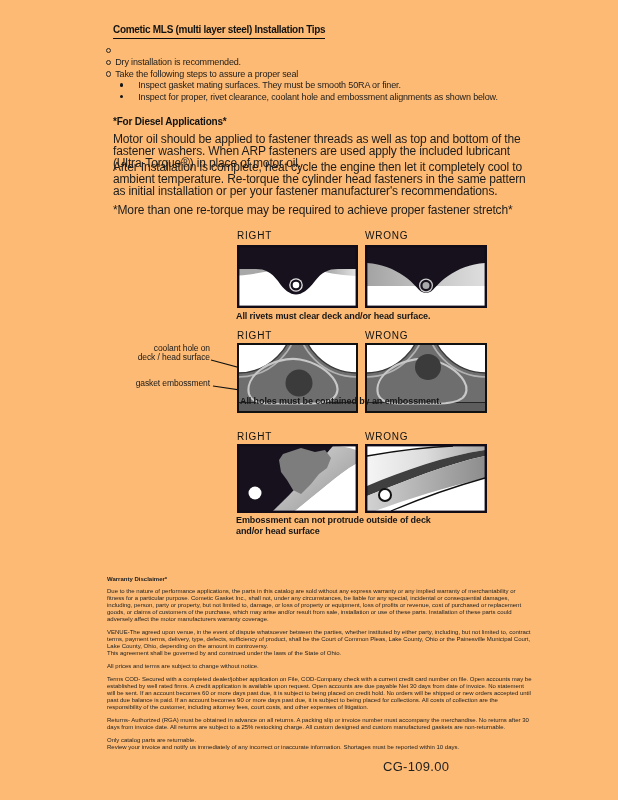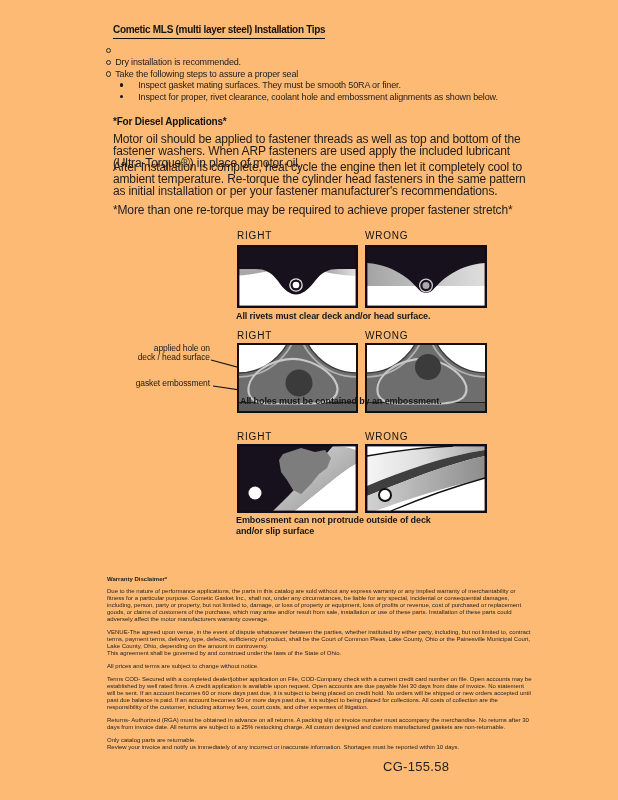--- a/index.html
+++ b/index.html
@@ -104,21 +104,21 @@
       <rect x="1.2" y="1.2" width="119.6" height="60.6" fill="none" stroke="#120b18" stroke-width="2.4"></rect>
     </svg>
   </div>
 
   <div class="abs caption" style="left:236px;top:311px;">All rivets must clear deck and/or head surface.</div>
 
   <div class="abs figlabel" style="left:237px;top:330px;">RIGHT</div>
   <div class="abs figlabel" style="left:365px;top:330px;width:122px;">WRONG</div>
 
   <div class="abs ann" style="left:113px;top:344px;">
-    <div>applied hole on</div>
+    <div>coolant hole on</div>
     <div>deck / head surface</div>
   </div>
   <div class="abs ann" style="left:113px;top:379px;">gasket embossment</div>
 
   <svg class="abs" style="left:113px;top:342px;overflow:visible;pointer-events:none;" width="190" height="60">
     <line x1="98" y1="18" x2="172" y2="38" stroke="#111" stroke-width="1.2"></line>
     <line x1="100" y1="44" x2="148" y2="51" stroke="#111" stroke-width="1.2"></line>
   </svg>
 
   <div class="abs figbox" style="left:237px;top:343px;">
@@ -196,30 +196,30 @@
       <path d="M120,34 C84,44 52,56 26,67 L120,67 Z" fill="#ffffff"></path>
       <path d="M2,12 C30,7 60,3 88,2" fill="none" stroke="#111" stroke-width="1.3"></path>
       <path d="M120,34 C84,44 52,56 26,67" fill="none" stroke="#111" stroke-width="1.3"></path>
       <circle cx="20" cy="51" r="6" fill="#ffffff" stroke="#111" stroke-width="2"></circle>
       <rect x="1.2" y="1.2" width="119.6" height="66.6" fill="none" stroke="#120b18" stroke-width="2.4"></rect>
     </svg>
   </div>
 
   <div class="abs caption" style="left:236px;top:515px;width:230px;">
     <div>Embossment can not protrude outside of deck</div>
-    <div>and/or slip surface</div>
+    <div>and/or head surface</div>
   </div>
 
   <div class="abs disclaimer">
     <div class="dh">Warranty Disclaimer*</div>
     <div class="dp">Due to the nature of performance applications, the parts in this catalog are sold without any express warranty or any implied warranty of merchantability or fitness for a particular purpose. Cometic Gasket Inc., shall not, under any circumstances, be liable for any special, incidental or consequential damages, including, person, party or property, but not limited to, damage, or loss of property or equipment, loss of profits or revenue, cost of purchased or replacement goods, or claims of customers of the purchase, which may arise and/or result from sale, installation or use of these parts. Installation of these parts could adversely affect the motor manufacturers warranty coverage.</div>
     <div class="tight">VENUE-The agreed upon venue, in the event of dispute whatsoever between the parties, whether instituted by either party, including, but not limited to, contract terms, payment terms, delivery, type, defects, sufficiency of product, shall be the Court of Common Pleas, Lake County, Ohio or the Painesville Municipal Court, Lake County, Ohio, depending on the amount in controversy.</div>
     <div class="dp">This agreement shall be governed by and construed under the laws of the State of Ohio.</div>
     <div class="dp">All prices and terms are subject to change without notice.</div>
     <div class="dp">Terms COD- Secured with a completed dealer/jobber application on File, COD-Company check with a current credit card number on file. Open accounts may be established by well rated firms. A credit application is available upon request. Open accounts are due payable Net 30 days from date of invoice. No statement will be sent. If an account becomes 60 or more days past due, it is subject to being placed on credit hold. No orders will be shipped or new orders accepted until past due balance is paid. If an account becomes 90 or more days past due, it is subject to being placed for collections. All costs of collection are the responsibility of the customer, including attorney fees, court costs, and other expenses of litigation.</div>
     <div class="dp">Returns- Authorized (RGA) must be obtained in advance on all returns. A packing slip or invoice number must accompany the merchandise. No returns after 30 days from invoice date. All returns are subject to a 25% restocking charge. All custom designed and custom manufactured gaskets are non-returnable.</div>
     <div class="tight">Only catalog parts are returnable.</div>
     <div class="tight">Review your invoice and notify us immediately of any incorrect or inaccurate information. Shortages must be reported within 10 days.</div>
   </div>
 
-  <div class="abs footer-code">CG-155.58</div>
+  <div class="abs footer-code">CG-109.00</div>
 
 </div>
 
 </body></html>

